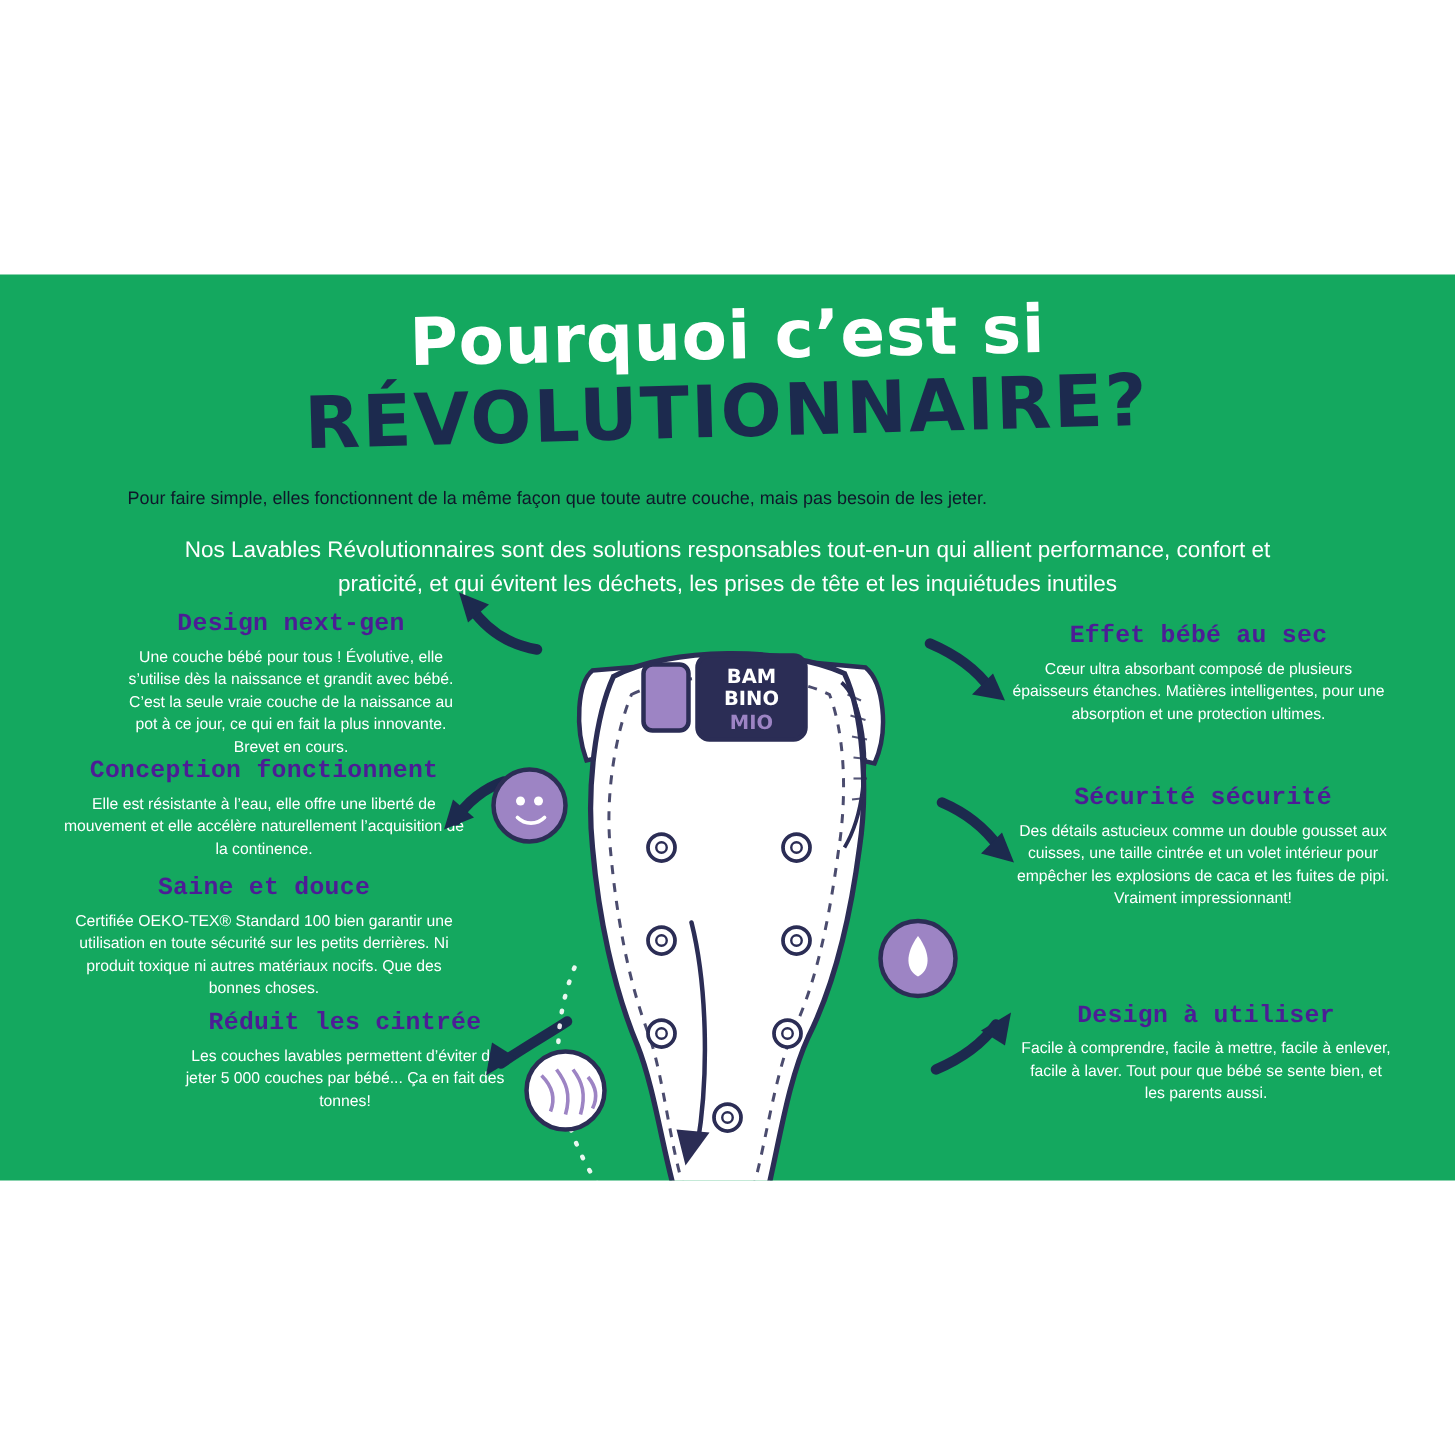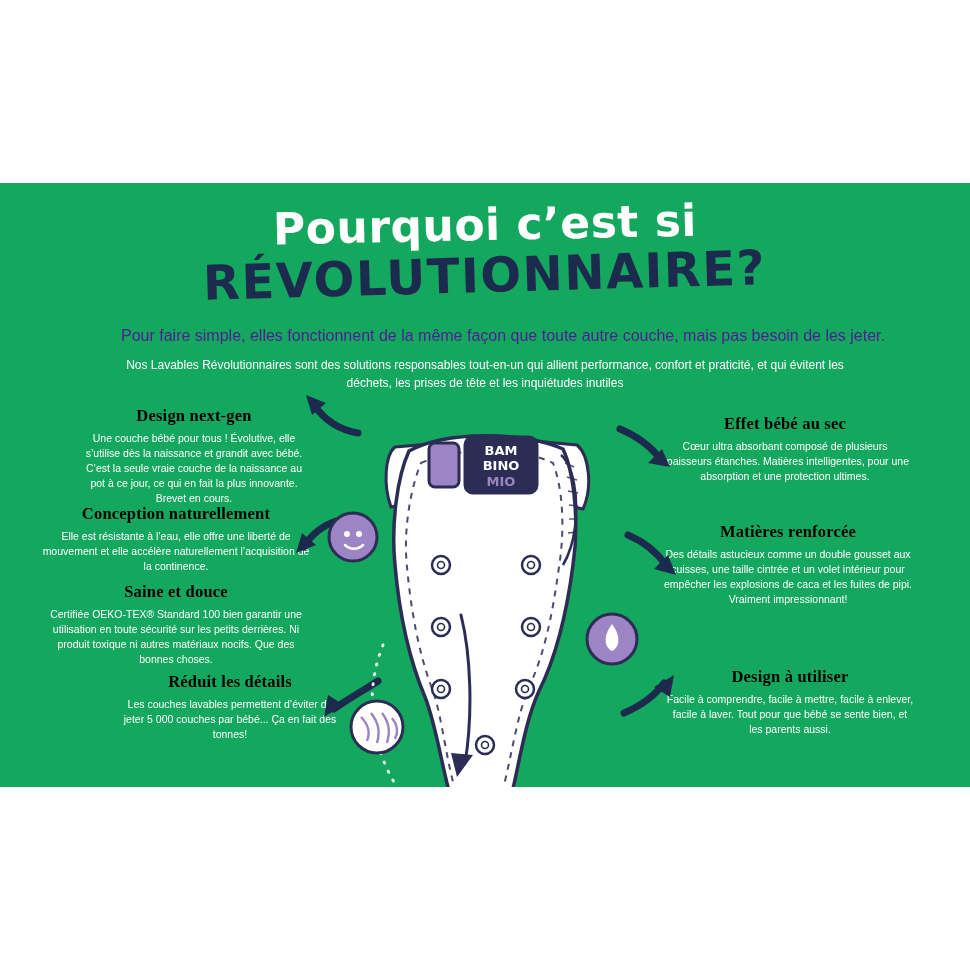--- a/index.html
+++ b/index.html
@@ -57,58 +57,58 @@
     display: inline-block;
     transform: rotate(-1.6deg);
     margin-top: 4px;
   }
 
   .intro {
     position: absolute;
     left: 85px;
     top: 141px;
     width: 800px;
-    text-align: right;
-    color: #4c1d95;
-    font-size: 16px;
+    text-align: left;
+    color: #0f172a;
+    font-size: 12px;
     line-height: 1.45;
   }
   .intro2 {
     position: absolute;
     left: 120px;
     top: 173px;
     width: 730px;
     text-align: center;
     color: #ffffff;
-    font-size: 12px;
+    font-size: 15px;
     line-height: 1.5;
   }
 
   
   .feature {
     position: absolute;
     color: #ffffff;
   }
   .feature h3 {
     margin: 0 0 5px 0;
-    font-family: Liberation Serif, serif;
+    font-family: Liberation Mono, monospace;
     font-size: 16.5px;
     font-weight: bold;
-    color: #000000;
+    color: #4c1d95;
     letter-spacing: 0.2px;
     line-height: 1.15;
   }
   .feature p {
     margin: 0;
     font-size: 10.5px;
     line-height: 1.42;
     color: #ffffff;
   }
   .left  { text-align: center; }
-  .right { text-align: center; }
+  .right { text-align: center; margin-left: 14px; }
 
   .f-design       { left: 78px;  top: 224px; width: 232px; }
   .f-conception   { left: 40px;  top: 322px; width: 272px; }
   .f-saine        { left: 40px;  top: 400px; width: 272px; }
   .f-dechets      { left: 120px; top: 490px; width: 220px; }
 
   .f-sec          { left: 660px; top: 232px; width: 250px; }
   .f-securite     { left: 660px; top: 340px; width: 256px; }
   .f-facile       { left: 665px; top: 485px; width: 250px; }
 
@@ -139,41 +139,41 @@
 
     <div class="intro">Pour faire simple, elles fonctionnent de la même façon que toute autre couche, mais pas besoin de les jeter.</div>
     <div class="intro2">Nos Lavables Révolutionnaires sont des solutions responsables tout-en-un qui allient performance, confort et praticité, et qui évitent les déchets, les prises de tête et les inquiétudes inutiles</div>
 
     <div class="feature left f-design">
       <h3>Design next-gen</h3>
       <p>Une couche bébé pour tous ! Évolutive, elle s’utilise dès la naissance et grandit avec bébé. C’est la seule vraie couche de la naissance au pot à ce jour, ce qui en fait la plus innovante. Brevet en cours.</p>
     </div>
 
     <div class="feature left f-conception">
-      <h3>Conception naturellement</h3>
+      <h3>Conception fonctionnent</h3>
       <p>Elle est résistante à l’eau, elle offre une liberté de mouvement et elle accélère naturellement l’acquisition de la continence.</p>
     </div>
 
     <div class="feature left f-saine">
       <h3>Saine et douce</h3>
       <p>Certifiée OEKO-TEX® Standard 100 bien garantir une utilisation en toute sécurité sur les petits derrières. Ni produit toxique ni autres matériaux nocifs. Que des bonnes choses.</p>
     </div>
 
     <div class="feature left f-dechets">
-      <h3>Réduit les détails</h3>
+      <h3>Réduit les cintrée</h3>
       <p>Les couches lavables permettent d’éviter de jeter 5 000 couches par bébé... Ça en fait des tonnes!</p>
     </div>
 
     <div class="feature right f-sec">
       <h3>Effet bébé au sec</h3>
       <p>Cœur ultra absorbant composé de plusieurs épaisseurs étanches. Matières intelligentes, pour une absorption et une protection ultimes.</p>
     </div>
 
     <div class="feature right f-securite">
-      <h3>Matières renforcée</h3>
+      <h3>Sécurité sécurité</h3>
       <p>Des détails astucieux comme un double gousset aux cuisses, une taille cintrée et un volet intérieur pour empêcher les explosions de caca et les fuites de pipi. Vraiment impressionnant!</p>
     </div>
 
     <div class="feature right f-facile">
       <h3>Design à utiliser</h3>
       <p>Facile à comprendre, facile à mettre, facile à enlever, facile à laver. Tout pour que bébé se sente bien, et les parents aussi.</p>
     </div>
 
     <svg class="arrow" style="left:300px; top:208px;" width="62" height="48" viewBox="0 0 62 48">
       <path d="M58 42 C46 40 28 34 14 14" stroke="#1c2a4e" stroke-width="7" fill="none" stroke-linecap="round"></path>

